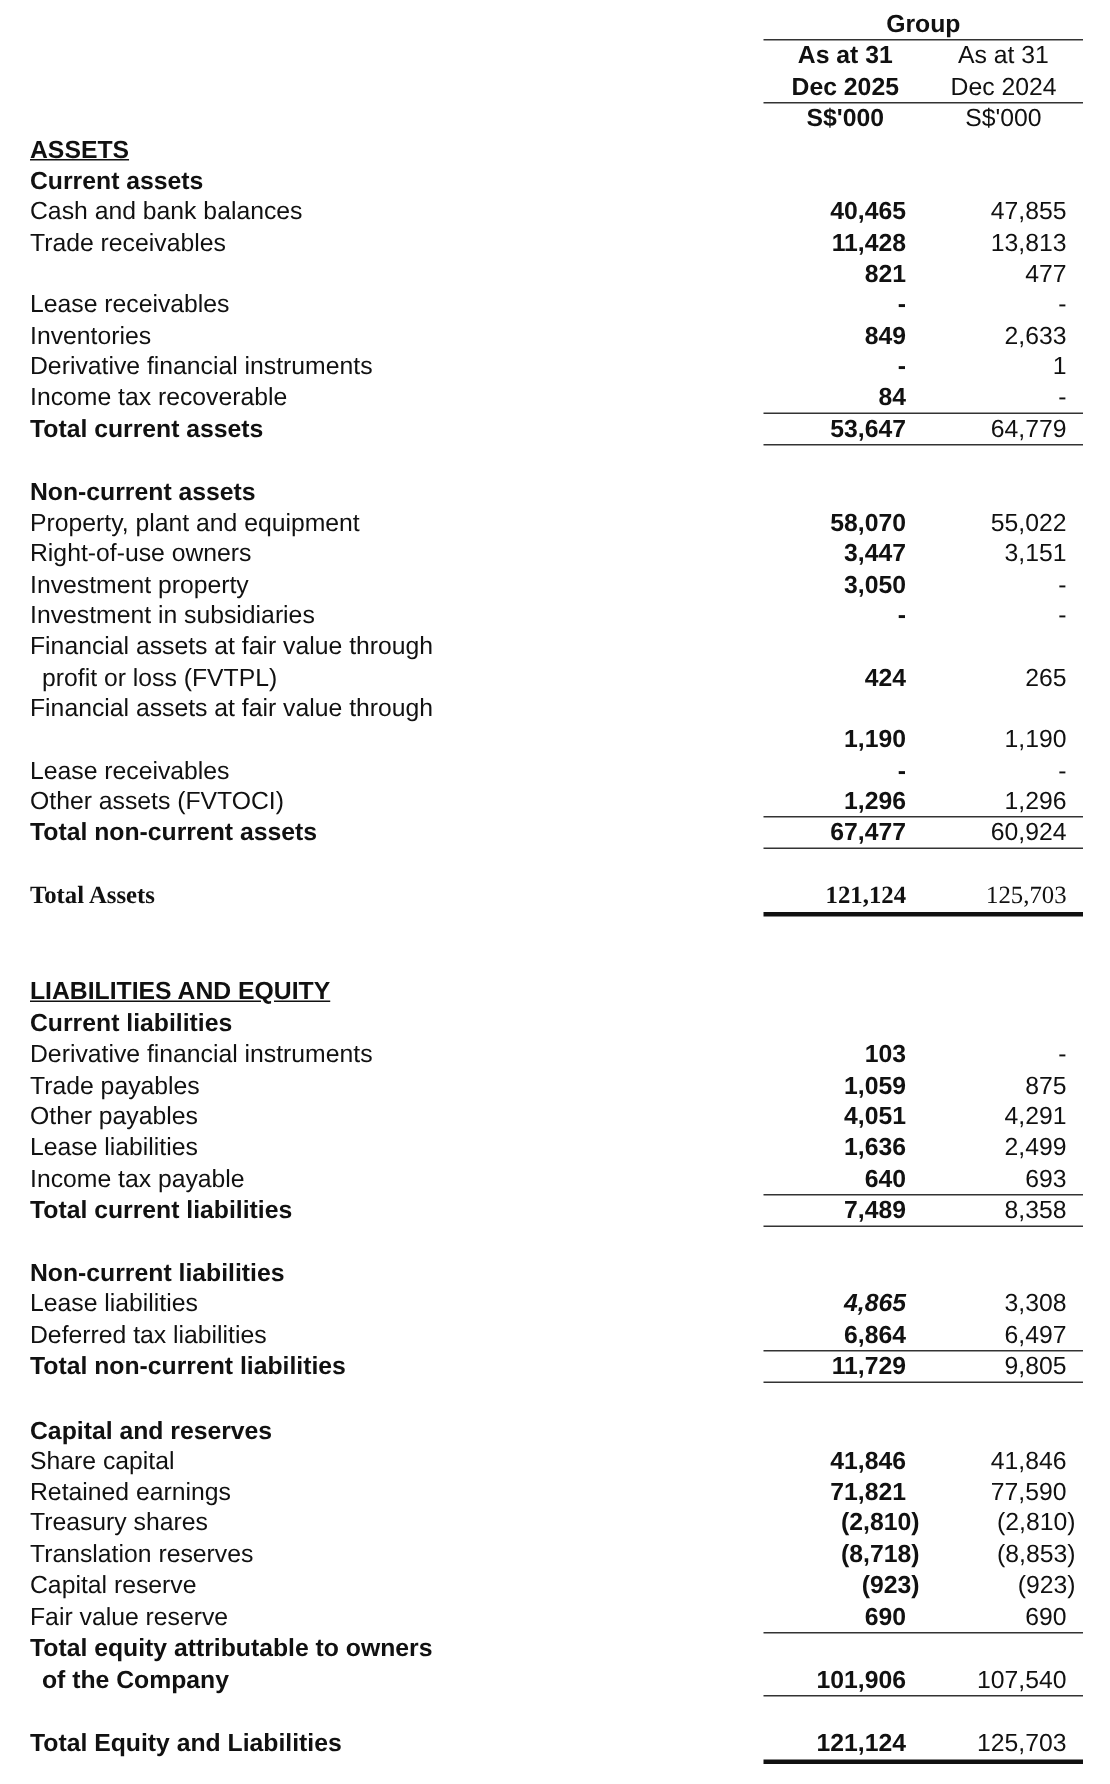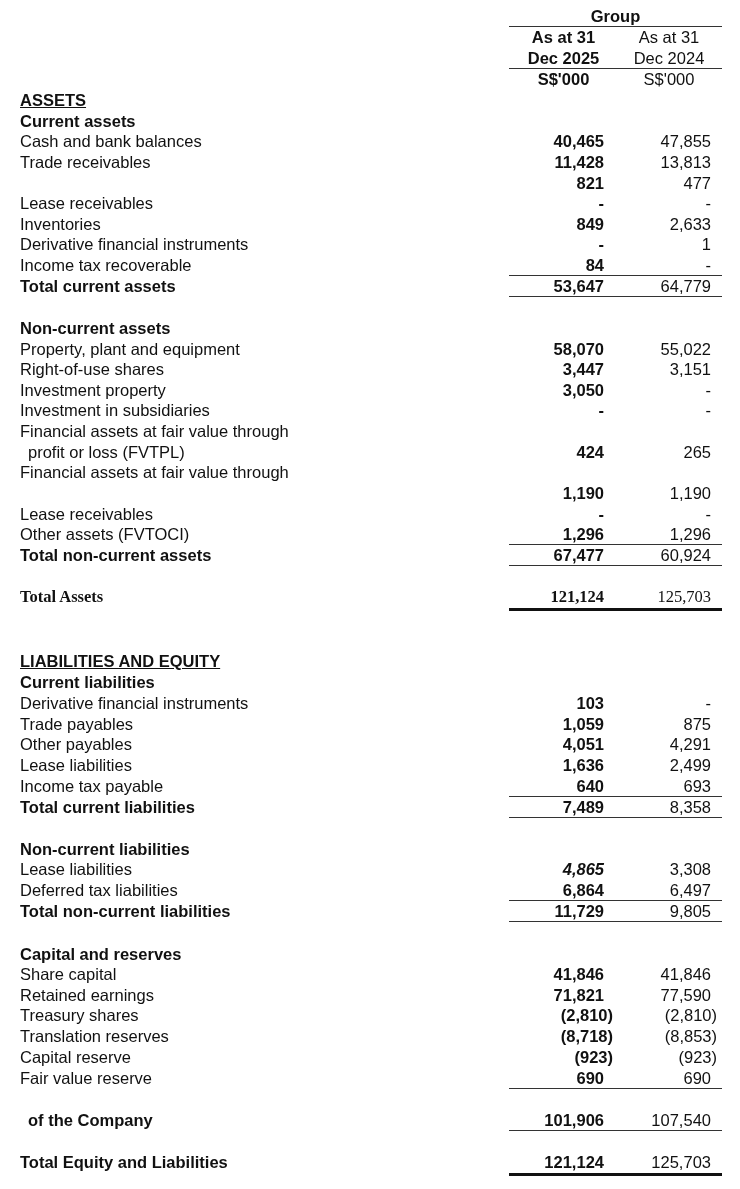--- a/index.html
+++ b/index.html
@@ -80,21 +80,21 @@
     </div>
     <div class="row" style="top: 318px;">
       <div class="lbl b">Non-current assets</div>
     </div>
     <div class="row" style="top: 339px;">
       <div class="lbl">Property, plant and equipment</div>
       <div class="v25" style="top: 0px;">58,070</div>
       <div class="v24" style="top: 0px;">55,022</div>
     </div>
     <div class="row" style="top: 359px;">
-      <div class="lbl">Right-of-use shares</div>
+      <div class="lbl">Right-of-use owners</div>
       <div class="v25" style="top: 0px;">3,447</div>
       <div class="v24" style="top: 0px;">3,151</div>
     </div>
     <div class="row" style="top: 380px;">
       <div class="lbl">Investment property</div>
       <div class="v25" style="top: 0px;">3,050</div>
       <div class="v24" style="top: 0px;">-</div>
     </div>
     <div class="row" style="top: 400px;">
       <div class="lbl">Investment in subsidiaries</div>
@@ -210,20 +210,21 @@
       <div class="lbl">Capital reserve</div>
       <div class="v25 paren25" style="top: 0px;">(923)</div>
       <div class="v24 paren24" style="top: 0px;">(923)</div>
     </div>
     <div class="row" style="top: 1068px;">
       <div class="lbl">Fair value reserve</div>
       <div class="v25" style="top: 0px;">690</div>
       <div class="v24" style="top: 0px;">690</div>
     </div>
     <div class="row" style="top: 1089px;">
+      <div class="lbl b">Total equity attributable to owners</div>
       <div class="lbl indent b" style="top: 20.7px;">of the Company</div>
       <div class="v25" style="top: 20.7px;">101,906</div>
       <div class="v24" style="top: 20.7px;">107,540</div>
     </div>
     <div class="row" style="top: 1152px;">
       <div class="lbl b">Total Equity and Liabilities</div>
       <div class="v25" style="top: 0px;">121,124</div>
       <div class="v24" style="top: 0px;">125,703</div>
     </div>
   </div>

